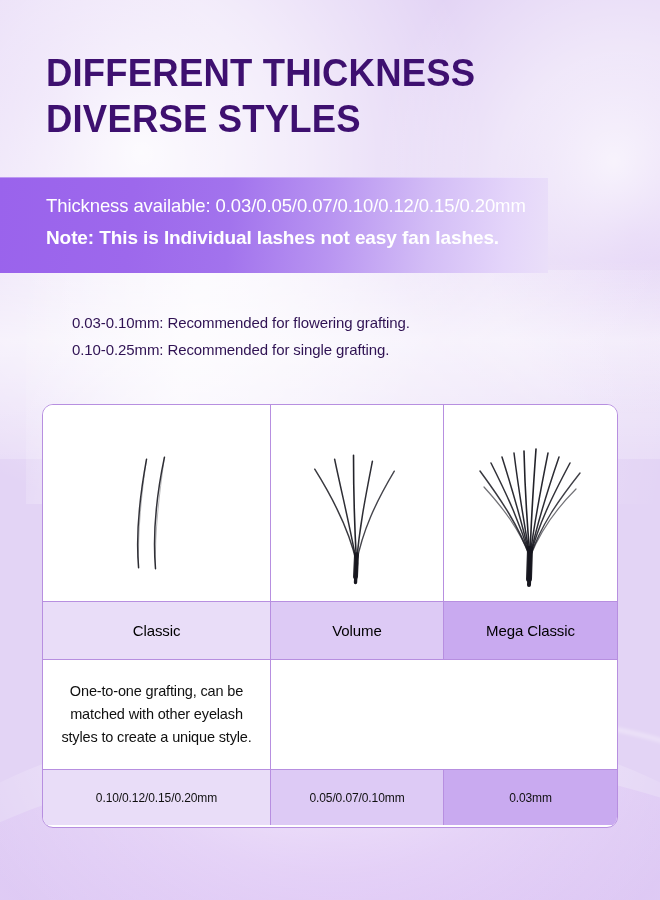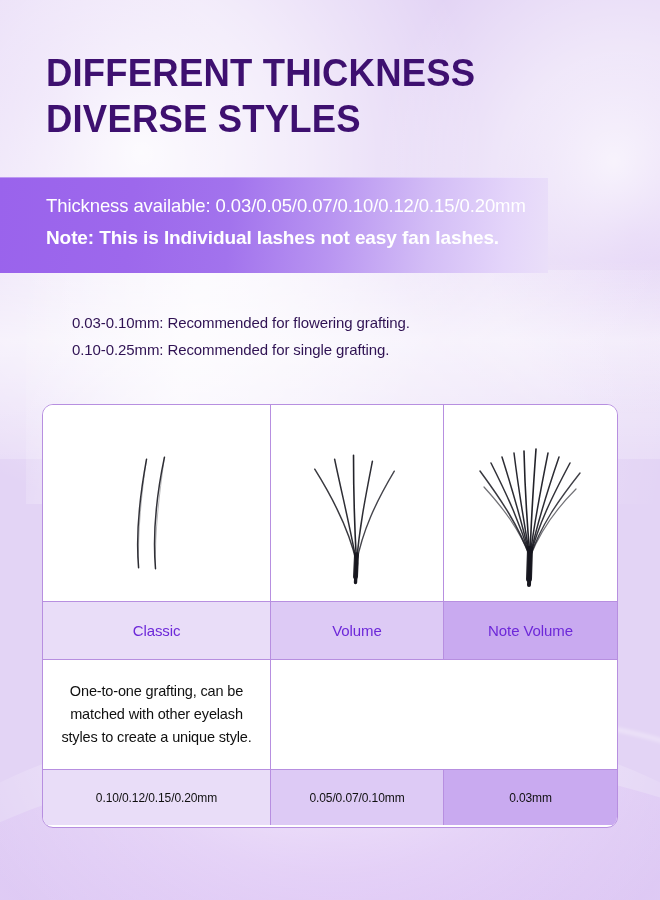--- a/index.html
+++ b/index.html
@@ -261,21 +261,21 @@
   .col-23 { width: 346px; }
 
   .divider-r { border-right: 1px solid #b78fe0; }
 
   .tint-1 { background: #e9ddf8; }
   .tint-2 { background: #ddcaf5; }
   .tint-3 { background: #c9aaf0; }
 
   .label-text {
     font-size: 15px;
-    color: #6d28d9;
+    color: #000000;
     letter-spacing: -0.1px;
   }
   .desc-text {
     font-size: 14.5px;
     line-height: 23px;
     color: #101010;
     padding: 0 14px;
     letter-spacing: -0.15px;
   }
   .thickness-text {
@@ -370,21 +370,21 @@
     </div>
 
     <div class="row row-labels">
       <div class="cell col-1 tint-1 divider-r">
         <span class="label-text">Classic</span>
       </div>
       <div class="cell col-2 tint-2 divider-r">
         <span class="label-text">Volume</span>
       </div>
       <div class="cell col-3 tint-3">
-        <span class="label-text">Note Volume</span>
+        <span class="label-text">Mega Classic</span>
       </div>
     </div>
 
     <div class="row row-desc">
       <div class="cell col-1 divider-r">
         <span class="desc-text">One-to-one grafting, can be matched with other eyelash styles to create a unique style.</span>
       </div>
     </div>
 
     <div class="row row-thickness">

